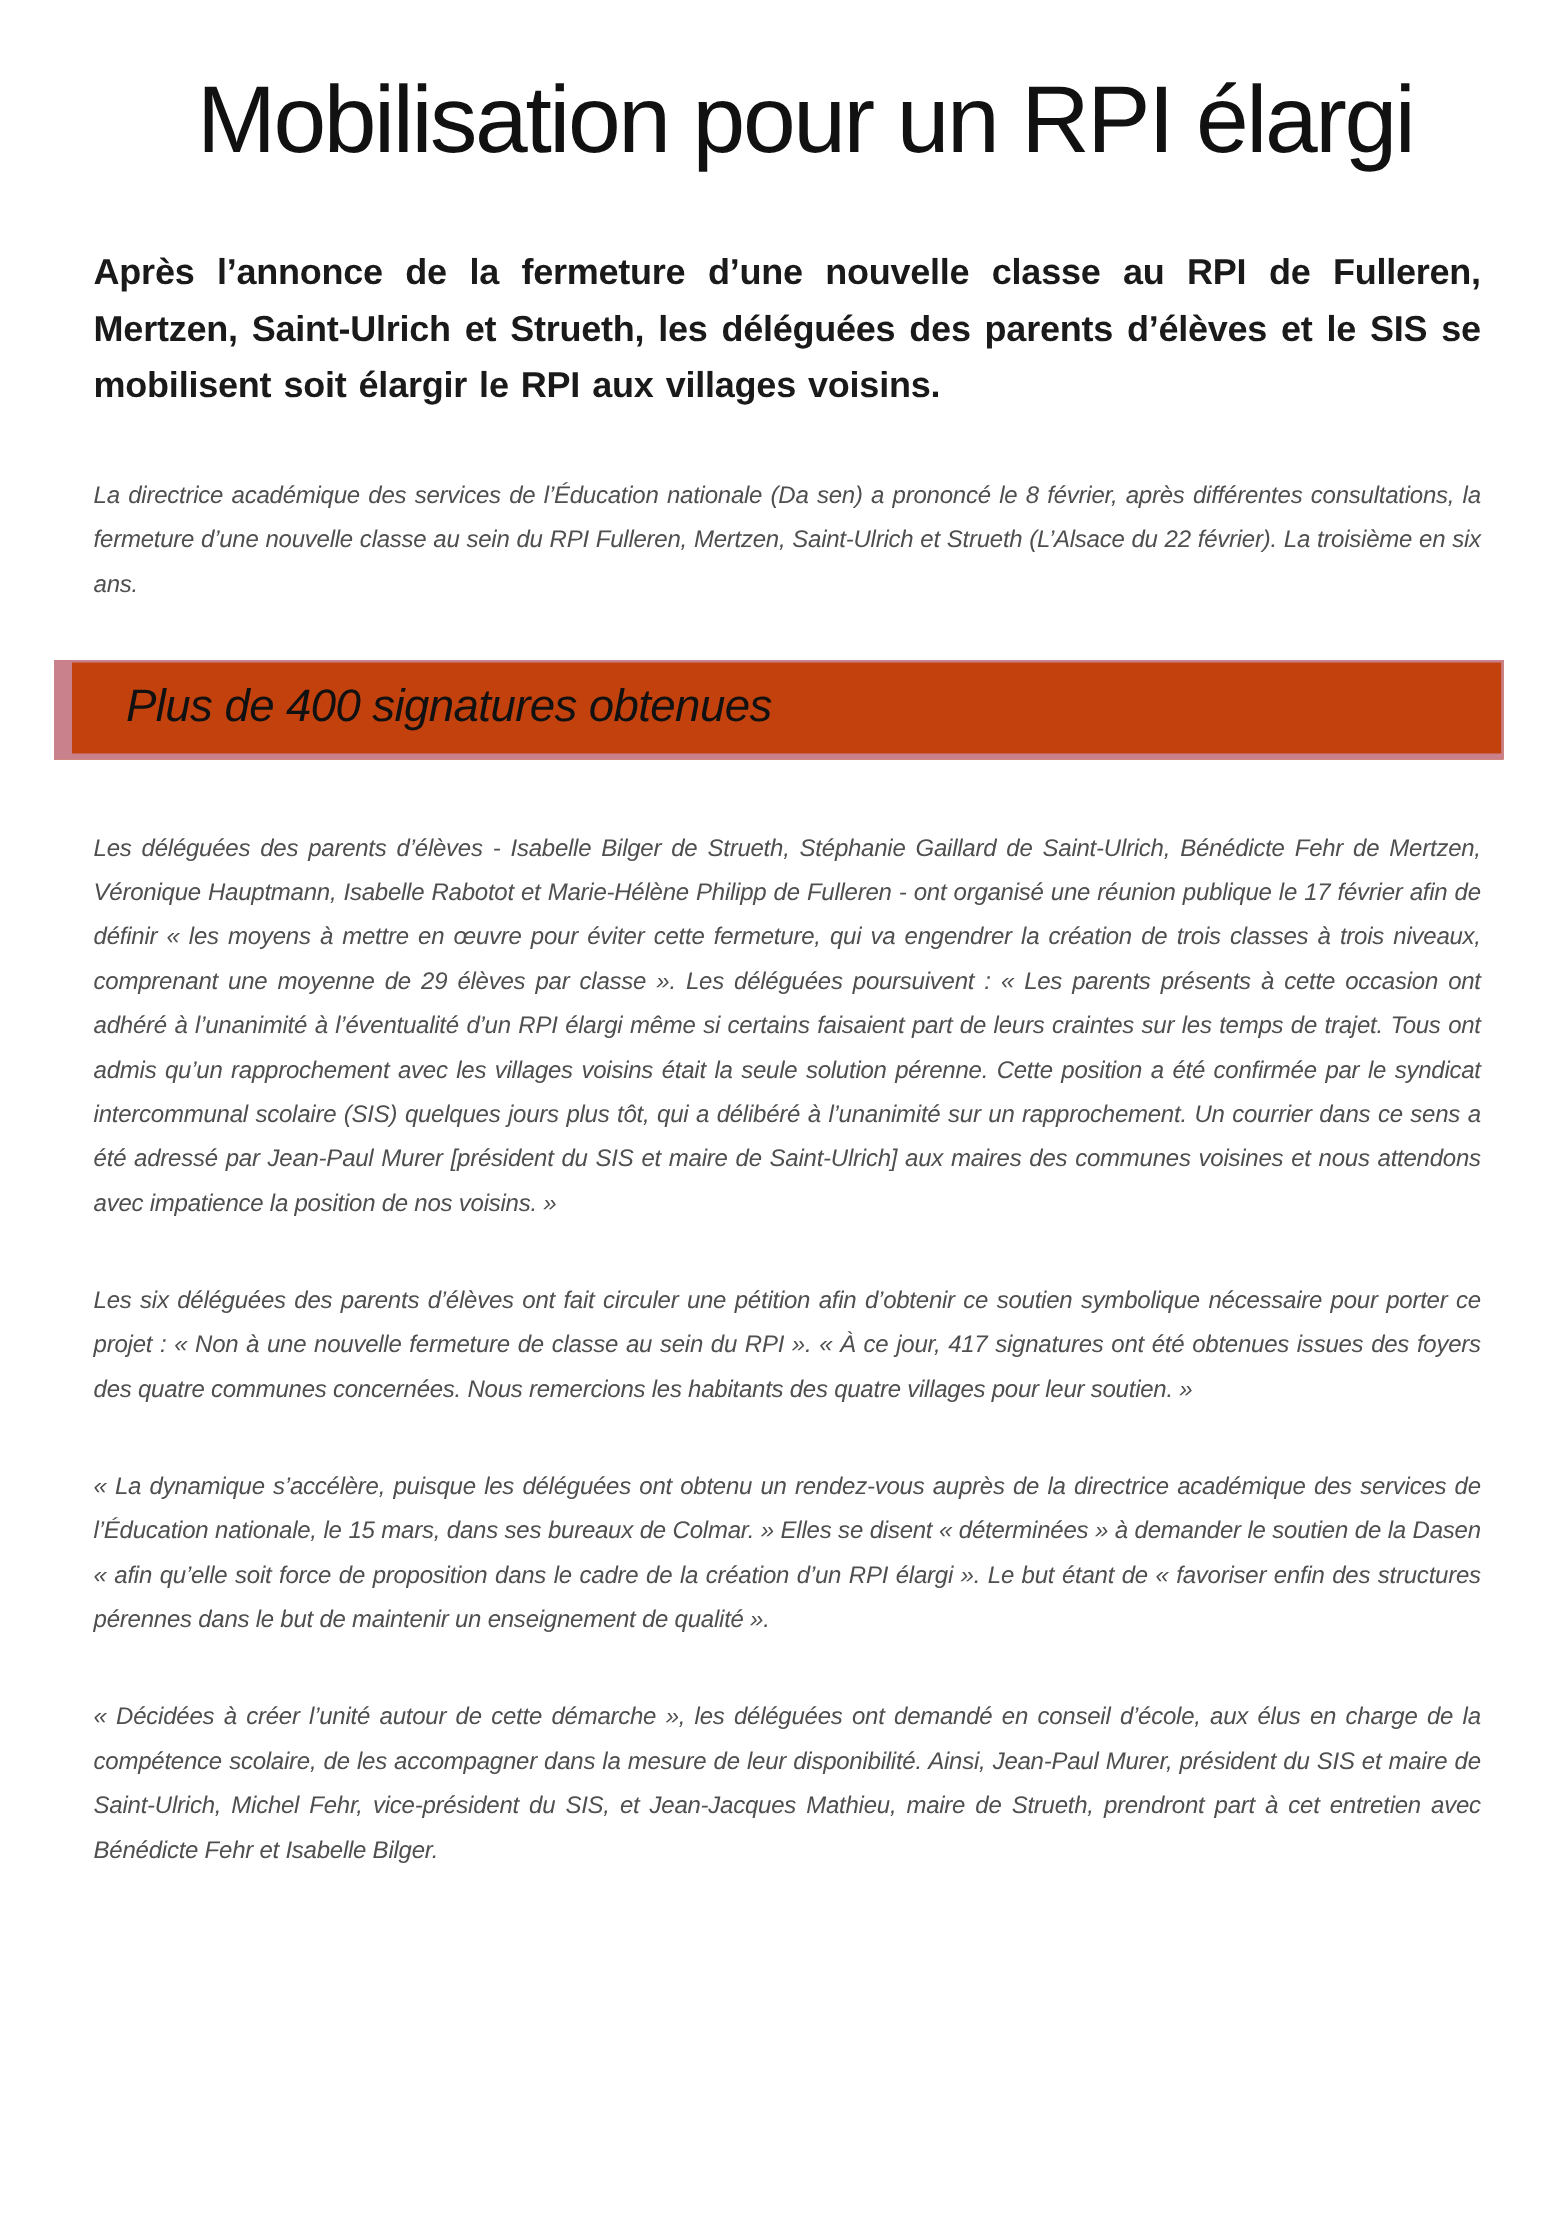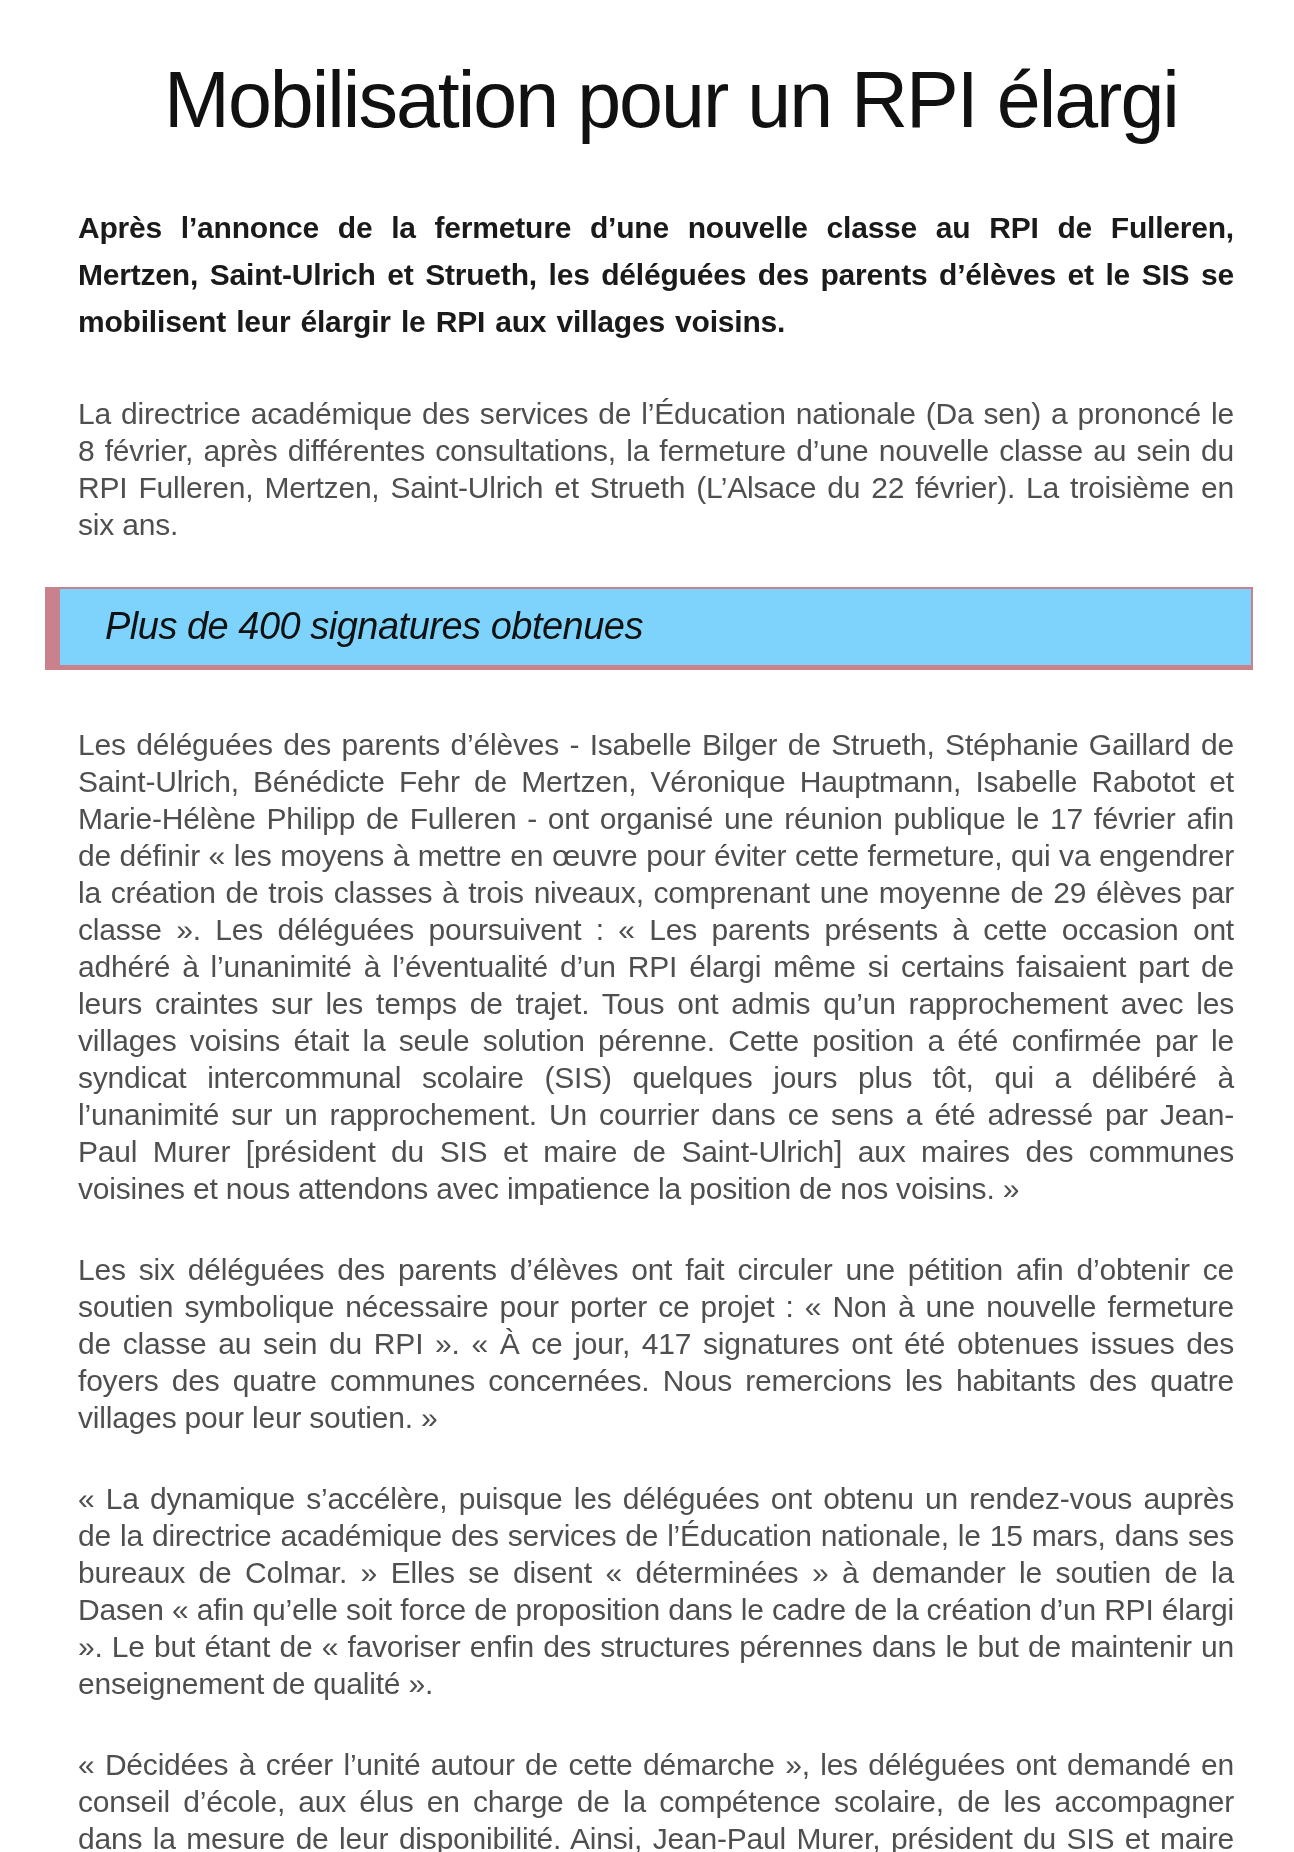--- a/index.html
+++ b/index.html
@@ -36,53 +36,54 @@
     font-size: 30px;
     font-weight: 700;
     line-height: 47px;
     color: var(--lead-text);
     text-align: justify;
     margin: 0 60px 26px 30px;
     letter-spacing: -0.2px;
     word-spacing: 2px;
   }
   .body-par {
-    font-size: 30px;
+    font-size: 20px;
     line-height: 37px;
     color: var(--body-text);
     text-align: justify;
     margin: 0 60px 20px 30px;
     letter-spacing: -0.2px;
+    font-style: italic;
   }
   .section-heading {
     margin: 32px 53px 44px 9px;
     border-top: 2px solid var(--accent);
     border-right: 2px solid var(--accent);
     border-bottom: 5px solid var(--accent);
     border-left: 15px solid var(--accent);
     padding: 2px 10px 4px 33px;
-    background: #7dd3fc;
+    background: #c2410c;
   }
   .section-heading .heading-label {
     font-style: italic;
     font-size: 38px;
     line-height: 46px;
     color: var(--heading-text);
     letter-spacing: -0.5px;
     display: block;
   }
 </style>
 </head>
 <body>
 
 <div class="page">
 
   <h1 class="article-title">Mobilisation pour un RPI élargi</h1>
 
-  <p class="lead">Après l’annonce de la fermeture d’une nouvelle classe au RPI de Fulleren, Mertzen, Saint-Ulrich et Strueth, les déléguées des parents d’élèves et le SIS se mobilisent leur élargir le RPI aux villages voisins.</p>
+  <p class="lead">Après l’annonce de la fermeture d’une nouvelle classe au RPI de Fulleren, Mertzen, Saint-Ulrich et Strueth, les déléguées des parents d’élèves et le SIS se mobilisent soit élargir le RPI aux villages voisins.</p>
 
   <p class="body-par">La directrice académique des services de l’Éducation nationale (Da sen) a prononcé le 8 février, après différentes consultations, la fermeture d’une nouvelle classe au sein du RPI Fulleren, Mertzen, Saint-Ulrich et Strueth (L’Alsace du 22 février). La troisième en six ans.</p>
 
   <div class="section-heading">
     <span class="heading-label">Plus de 400 signatures obtenues</span>
   </div>
 
   <p class="body-par">Les déléguées des parents d’élèves - Isabelle Bilger de Strueth, Stéphanie Gaillard de Saint-Ulrich, Bénédicte Fehr de Mertzen, Véronique Hauptmann, Isabelle Rabotot et Marie-Hélène Philipp de Fulleren - ont organisé une réunion publique le 17 février afin de définir « les moyens à mettre en œuvre pour éviter cette fermeture, qui va engendrer la création de trois classes à trois niveaux, comprenant une moyenne de 29 élèves par classe ». Les déléguées poursuivent : « Les parents présents à cette occasion ont adhéré à l’unanimité à l’éventualité d’un RPI élargi même si certains faisaient part de leurs craintes sur les temps de trajet. Tous ont admis qu’un rapprochement avec les villages voisins était la seule solution pérenne. Cette position a été confirmée par le syndicat intercommunal scolaire (SIS) quelques jours plus tôt, qui a délibéré à l’unanimité sur un rapprochement. Un courrier dans ce sens a été adressé par Jean-Paul Murer [président du SIS et maire de Saint-Ulrich] aux maires des communes voisines et nous attendons avec impatience la position de nos voisins. »</p>
 
   <p class="body-par">Les six déléguées des parents d’élèves ont fait circuler une pétition afin d’obtenir ce soutien symbolique nécessaire pour porter ce projet : « Non à une nouvelle fermeture de classe au sein du RPI ». « À ce jour, 417 signatures ont été obtenues issues des foyers des quatre communes concernées. Nous remercions les habitants des quatre villages pour leur soutien. »</p>

